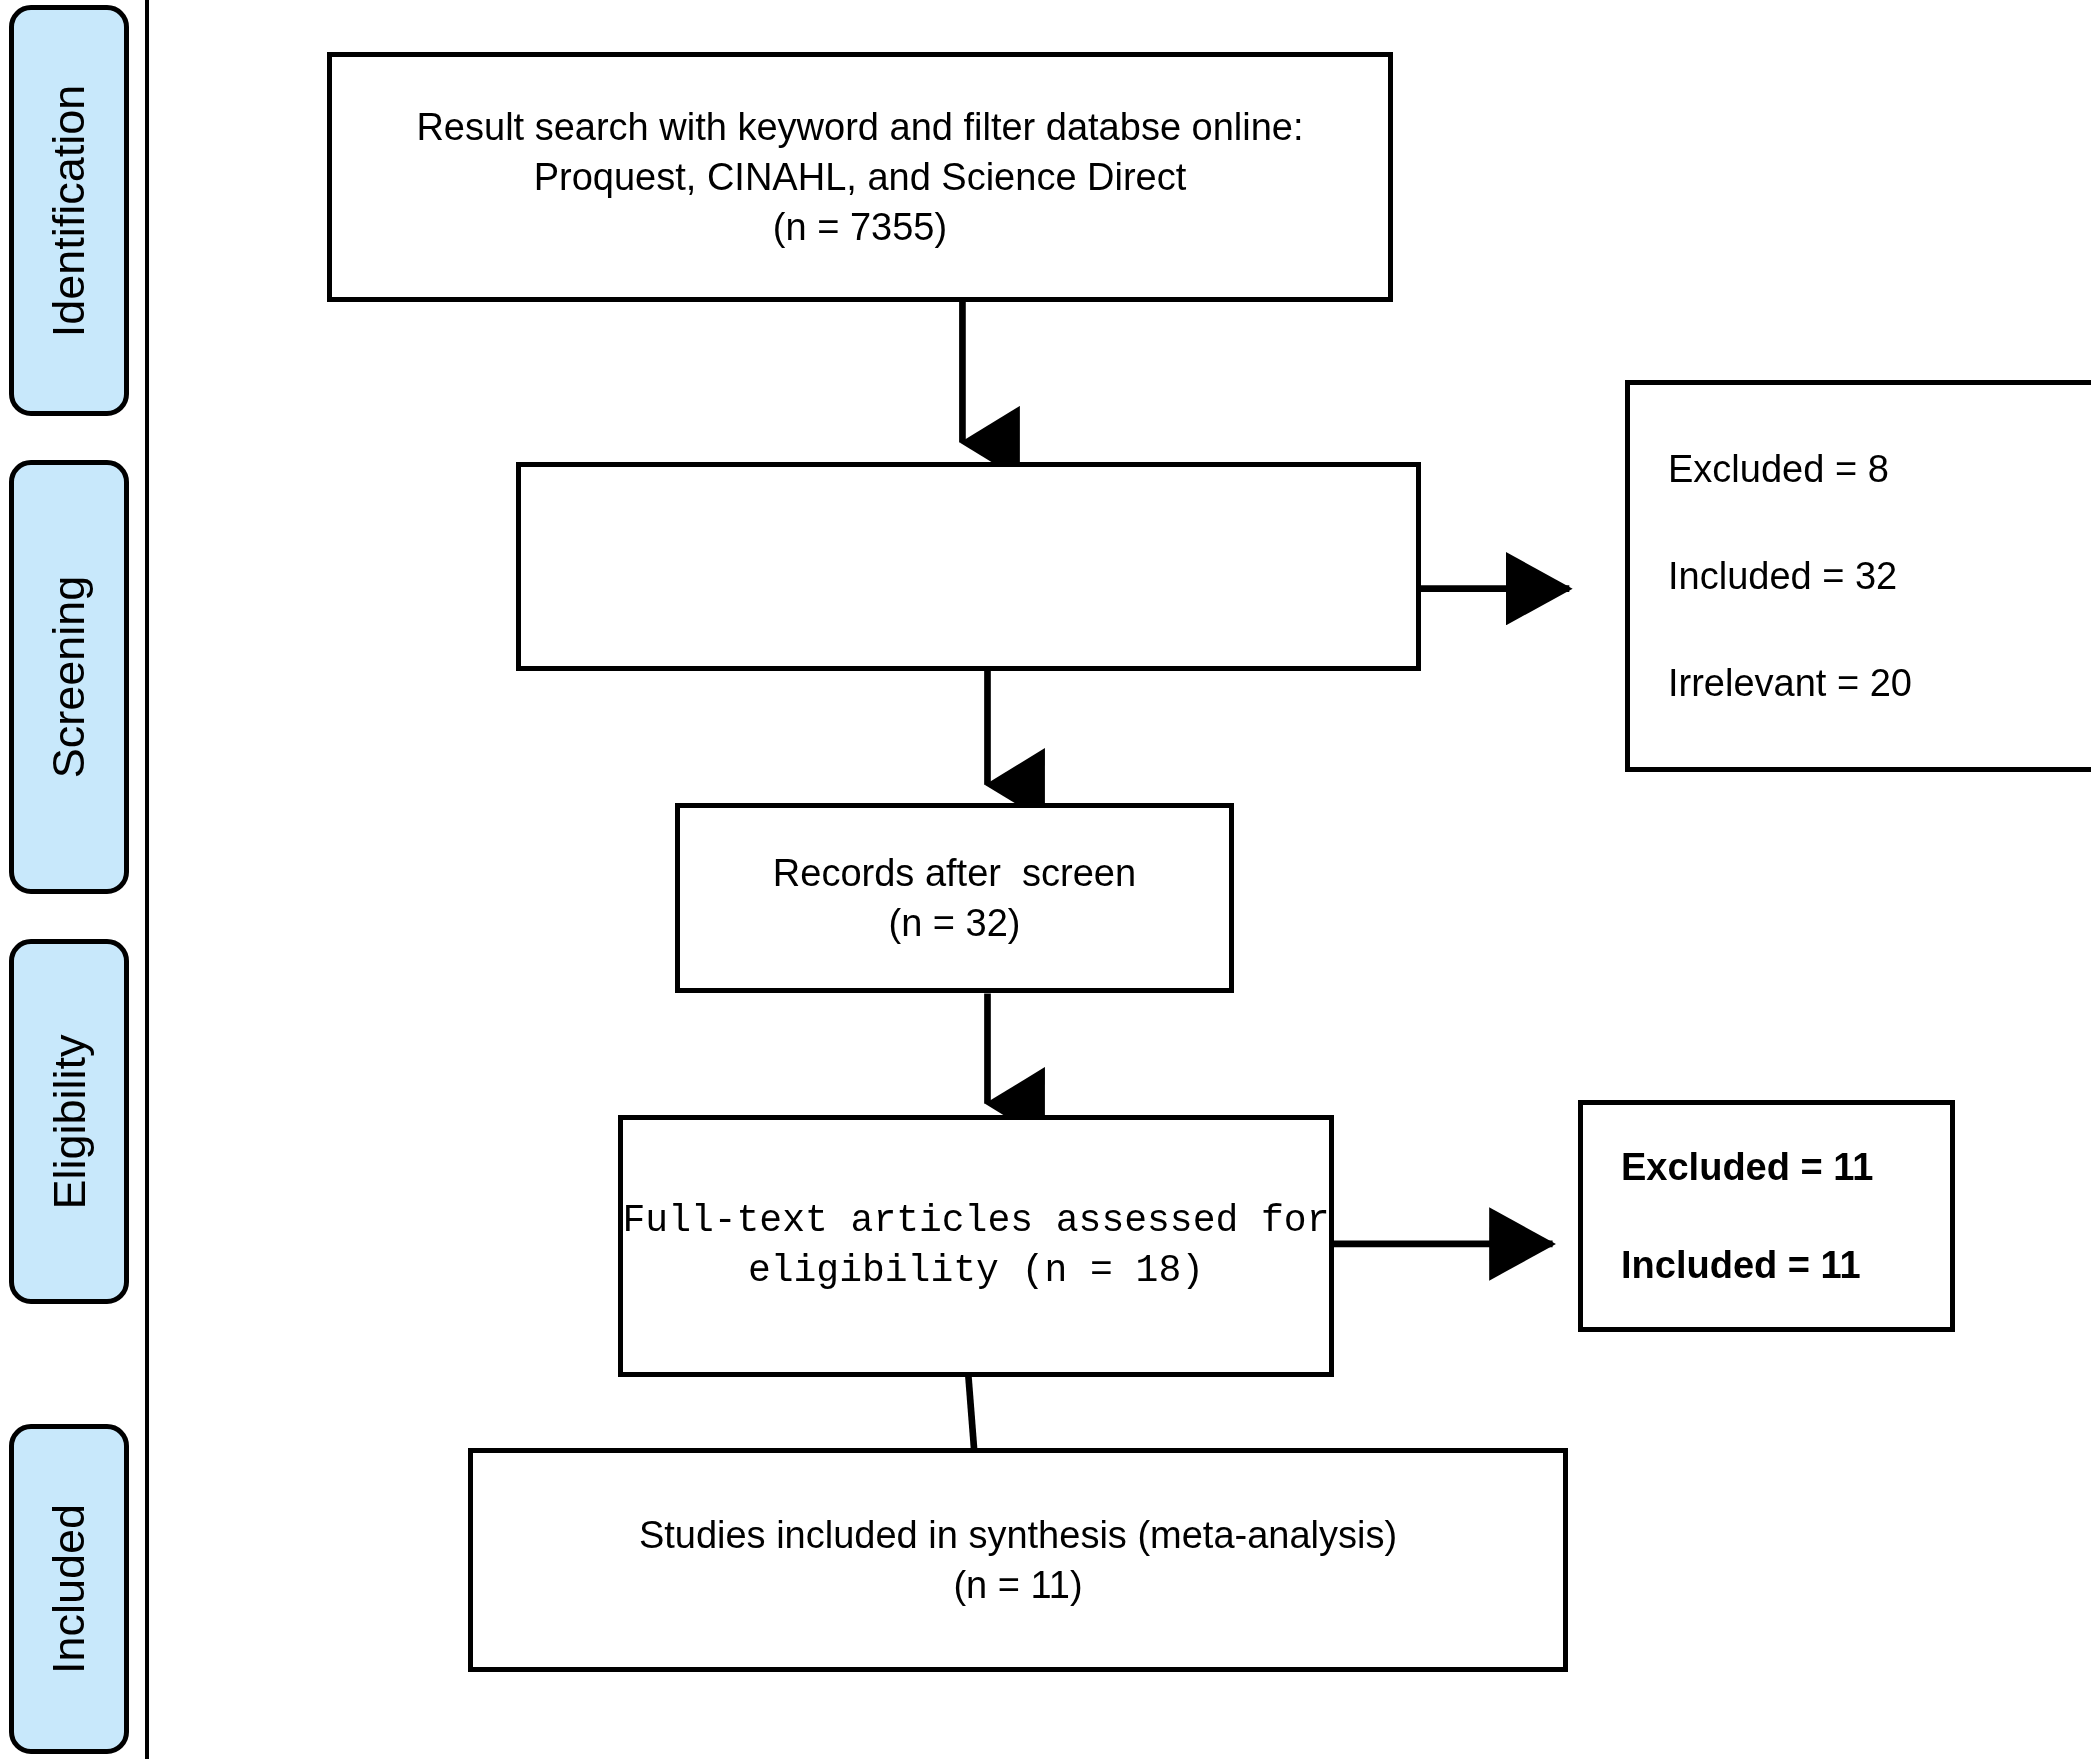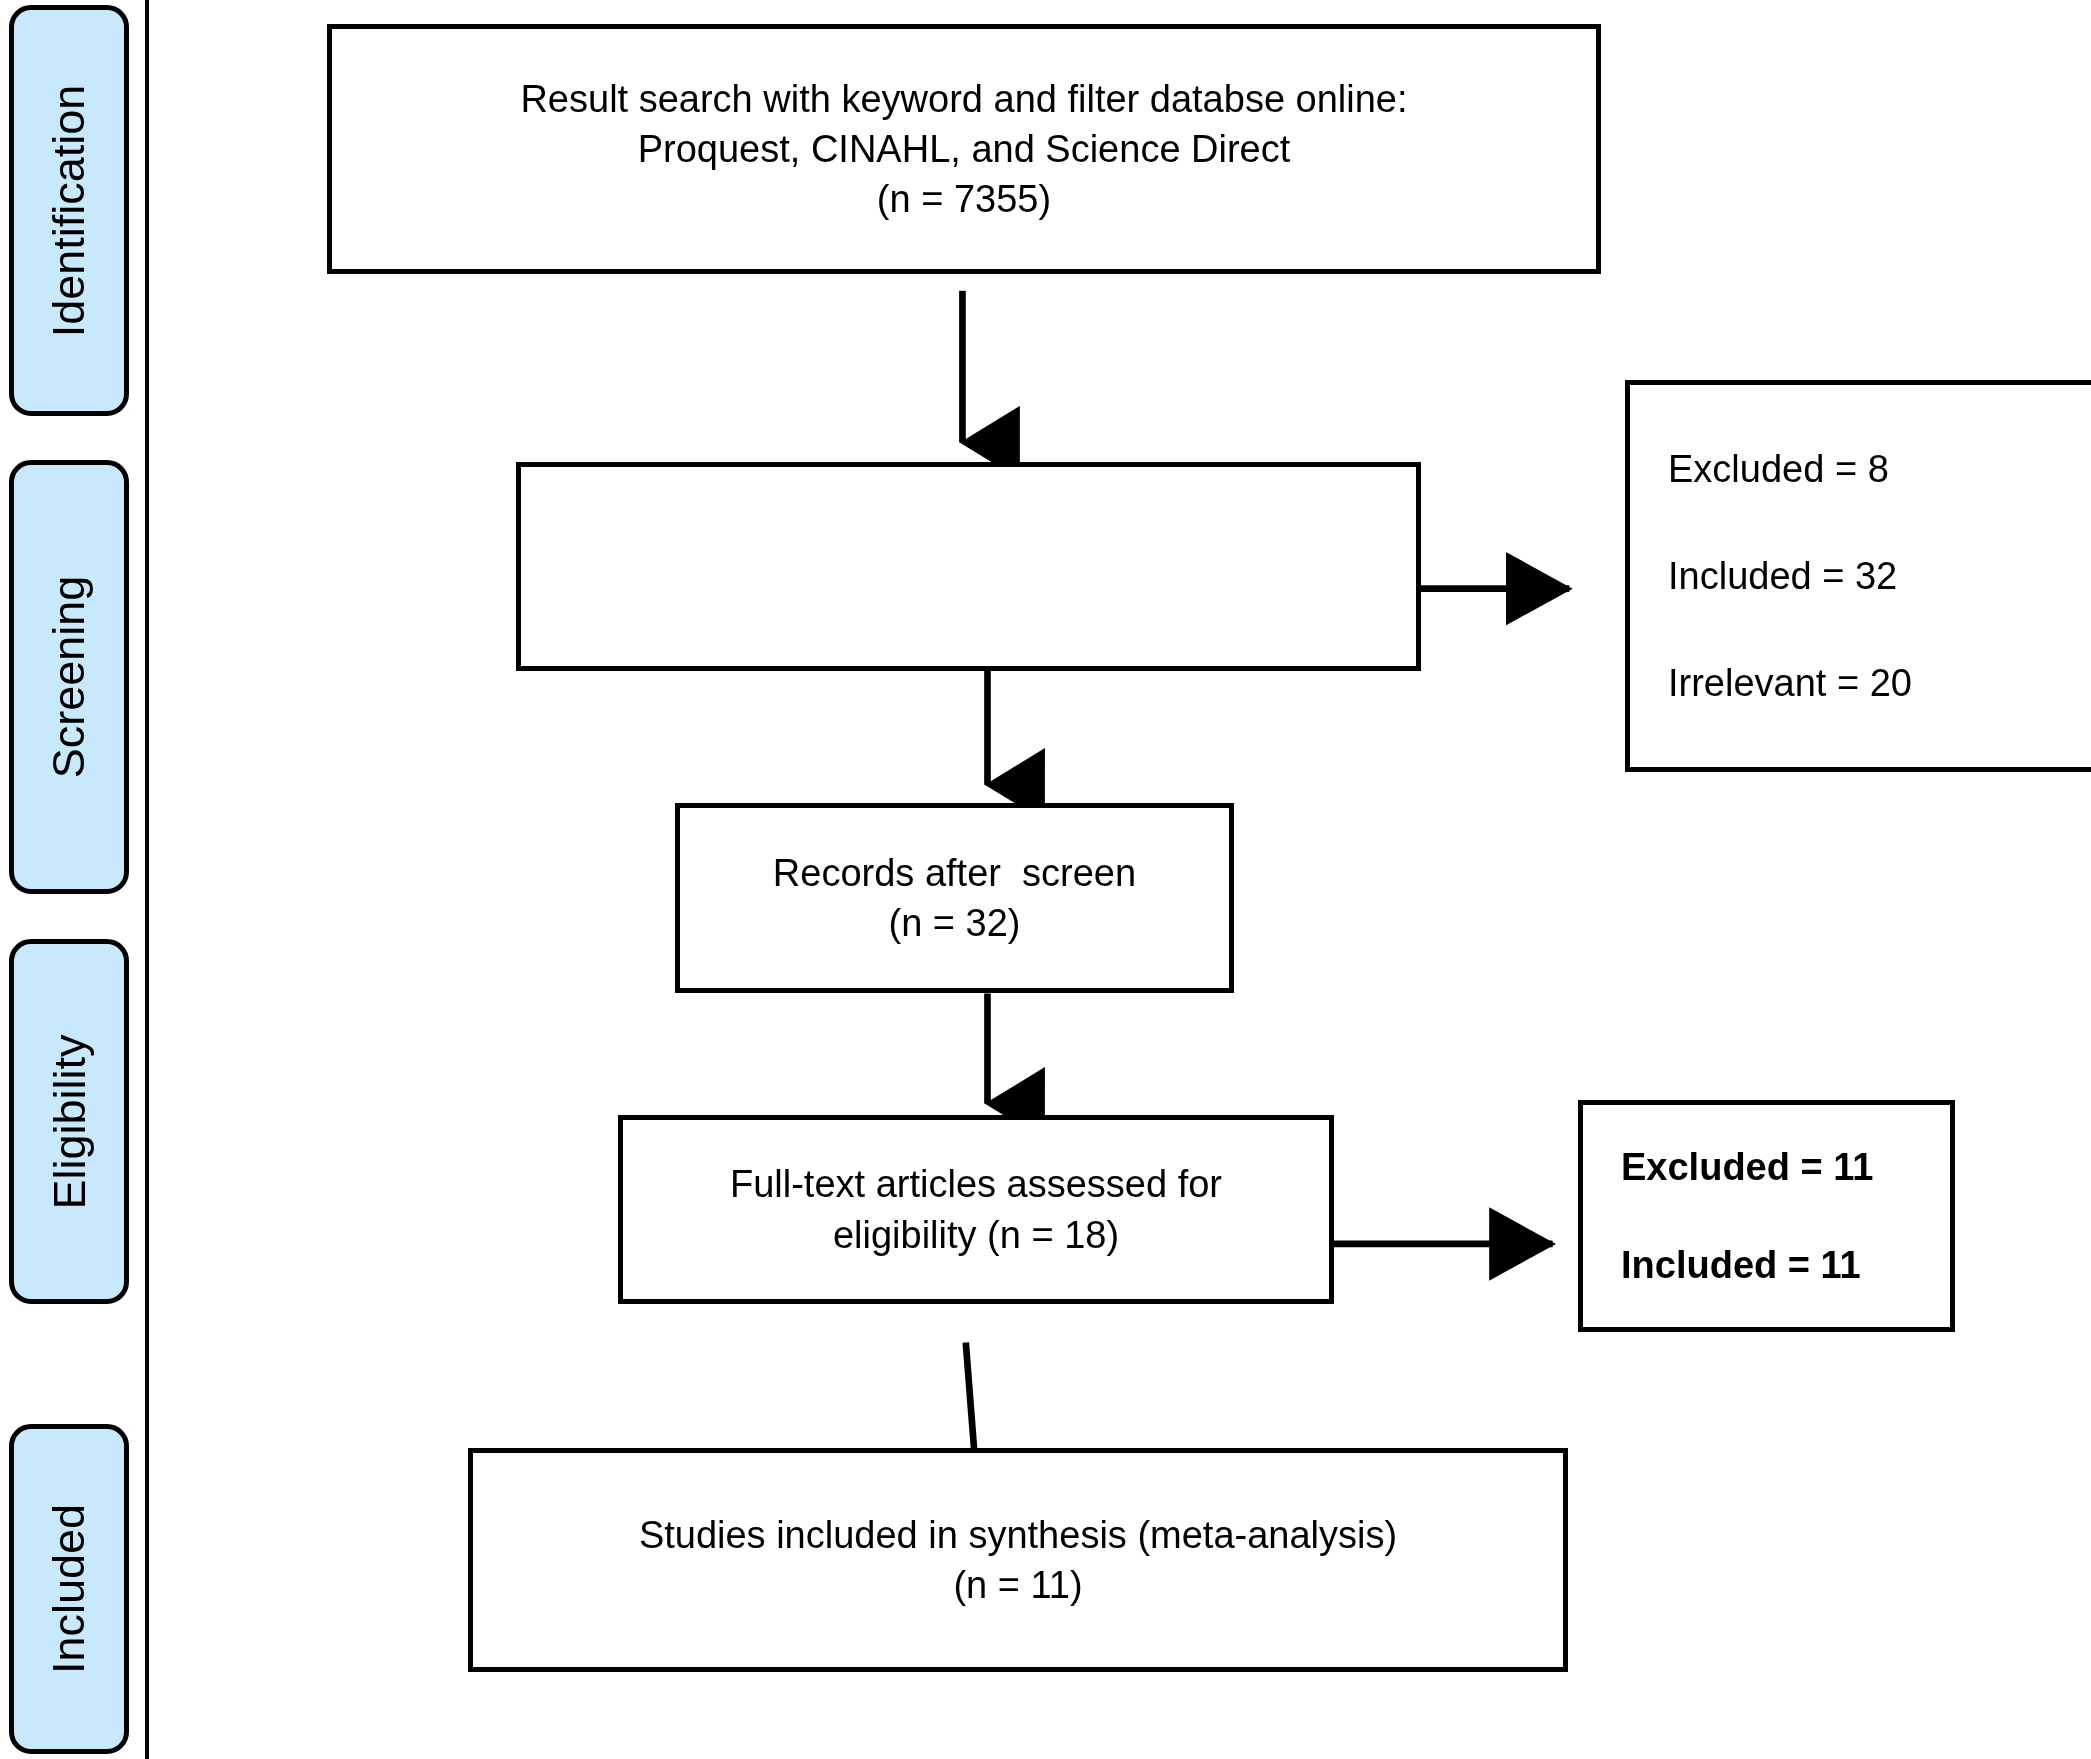--- a/index.html
+++ b/index.html
@@ -112,21 +112,21 @@
 
     <line x1="1183" y1="803" x2="1183" y2="940" stroke="#000000" stroke-width="8" marker-end="url(#arrowDown)"></line>
 
     <line x1="1183" y1="1190" x2="1183" y2="1322" stroke="#000000" stroke-width="8" marker-end="url(#arrowDown)"></line>
 
     <path d="M1598,1490 L1860,1490" stroke="#000000" stroke-width="8" fill="none" marker-end="url(#arrowRight)"></path>
 
     <line x1="1157" y1="1608" x2="1171" y2="1788" stroke="#000000" stroke-width="8" marker-end="url(#arrowDown)"></line>
   </svg>
 
-  <div class="flow-box" style="left:327px; top:24px; width:1274px; height:250px;">
+  <div class="flow-box" style="left:327px; top:52px; width:1066px; height:250px;">
     <div class="line">Result search with keyword and filter databse online:</div>
     <div class="line">Proquest, CINAHL, and Science Direct</div>
     <div class="line">(n = 7355)</div>
   </div>
 
   <div class="flow-box" style="left:516px; top:462px; width:905px; height:209px;">
   </div>
 
   <div class="flow-box side" style="left:1597px; top:380px; width:487px; height:392px;margin-left:28px;">
     <div class="line">Excluded = 8</div>
@@ -134,21 +134,21 @@
     <div class="line">Included = 32</div>
     <div class="line" style="height:57px;"></div>
     <div class="line">Irrelevant = 20</div>
   </div>
 
   <div class="flow-box" style="left:675px; top:803px; width:559px; height:190px;">
     <div class="line">Records after  screen</div>
     <div class="line">(n = 32)</div>
   </div>
 
-  <div class="flow-box" style="left:618px; top:1115px; width:716px; height:189px;">
+  <div class="flow-box" style="left:618px; top:1115px; width:716px; height:262px;font-family:Liberation Mono, monospace;">
     <div class="line">Full-text articles assessed for</div>
     <div class="line">eligibility (n = 18)</div>
   </div>
 
   <div class="flow-box side" style="left:1578px; top:1100px; width:377px; height:232px;font-weight:bold;">
     <div class="line">Excluded = 11</div>
     <div class="line" style="height:47px;"></div>
     <div class="line">Included = 11</div>
   </div>
 

